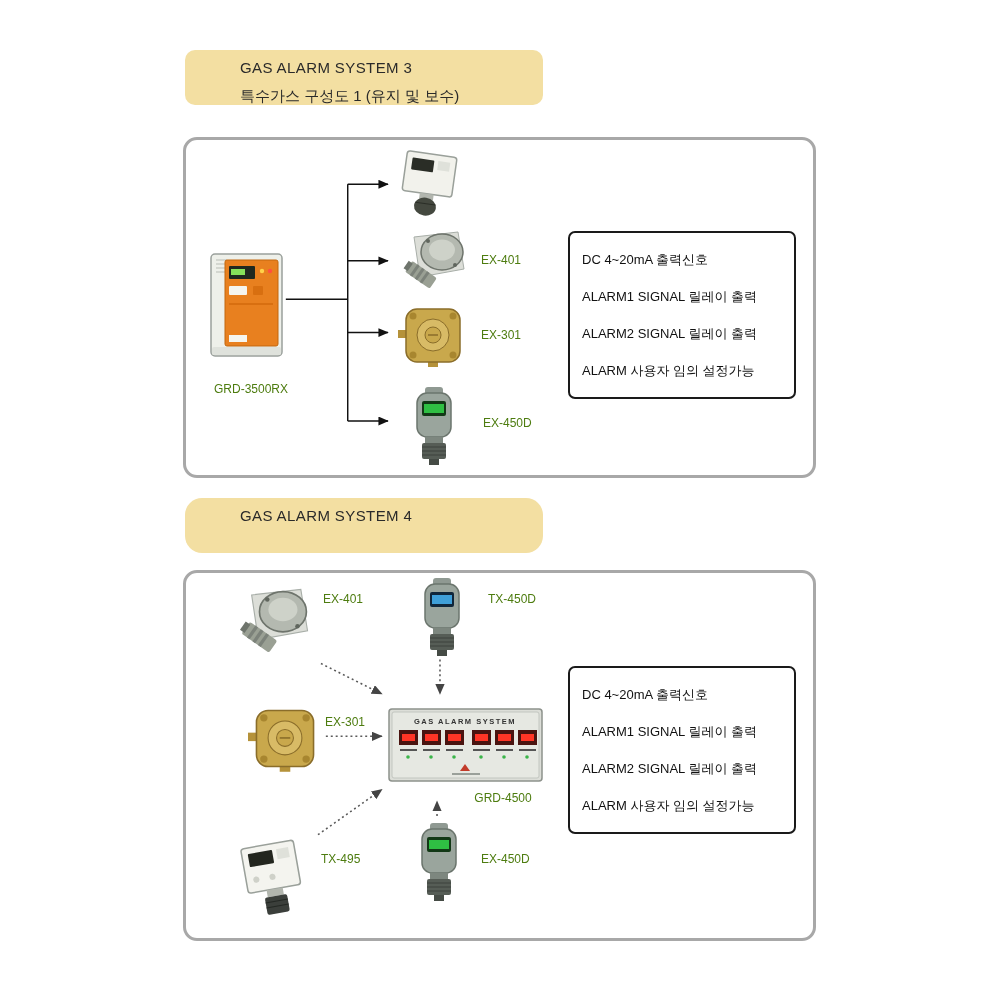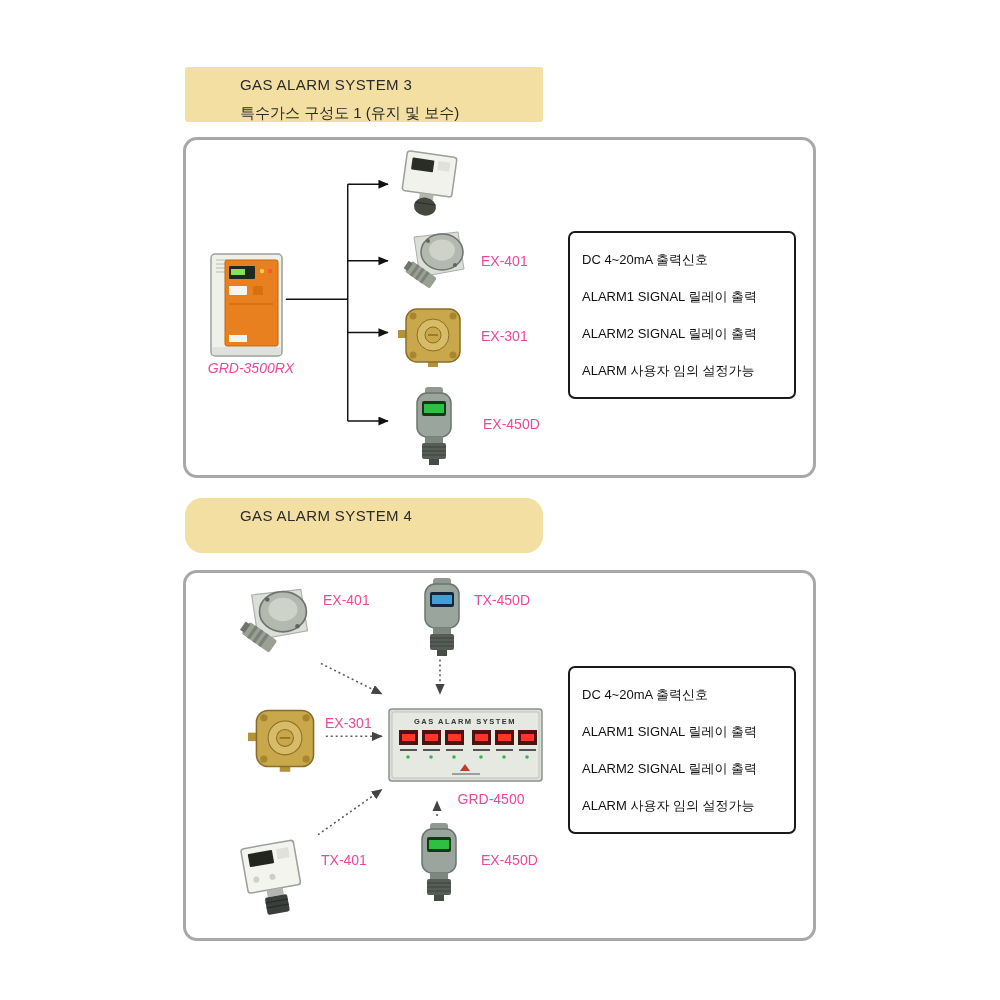--- a/index.html
+++ b/index.html
@@ -9,21 +9,21 @@
   .sec-header { position:absolute; left:185px; width:358px; height:55px; background:#f3dfa2; border-radius:3px; padding:8px 0 0 55px; }
   .sec-title { font-size:15px; color:#2a2a2a; letter-spacing:0.4px; line-height:20px; }
   .sec-sub { font-size:15px; color:#2a2a2a; line-height:20px; margin-top:8px; }
 
   .dbox { position:absolute; left:183px; width:633px; background:#ffffff; border:3px solid #a8a8a8; border-radius:14px; }
   .overlay { position:absolute; left:0; top:0; width:100%; height:100%; pointer-events:none; }
 
   .dev { position:absolute; }
   .dev svg { width:100%; height:100%; display:block; }
 
-  .dlabel { position:absolute; font-size:14px; color:#ec4899; white-space:nowrap; }
+  .dlabel { position:absolute; font-size:12px; color:#4d7c0f; white-space:nowrap; }
   .dlabel.center { text-align:center; }
 
   .info-box { position:absolute; width:228px; height:168px; border:2px solid #1a1a1a; border-radius:7px; background:#fff; display:flex; flex-direction:column; justify-content:space-around; padding:8px 12px; }
   .info-line { font-size:13px; color:#111; white-space:nowrap; }
 
   .defs-hidden { position:absolute; width:0; height:0; overflow:hidden; }
 </style>
 </head>
 <body>
 
@@ -163,21 +163,21 @@
           <circle cx="139" cy="56" r="1.8" fill="#3bb54a"></circle>
       </g>
       <polygon points="72,70 82,70 77,63" fill="#c23b2a"></polygon>
       <rect x="64" y="72" width="28" height="2" fill="#9aa09a"></rect>
     </symbol>
   </defs>
 </svg>
 
 <div class="page">
 
-  <div class="sec-header" style="top:67px;">
+  <div class="sec-header" style="top:50px;border-radius:10px;">
     <div class="sec-title">GAS ALARM SYSTEM 3</div>
     <div class="sec-sub">특수가스 구성도 1 (유지 및 보수)</div>
   </div>
 
   <div class="dbox" style="top:137px; height:341px;">
     <svg class="overlay" viewBox="0 0 633 341">
       <defs>
         <marker id="ah1" markerWidth="9" markerHeight="8" refX="6.5" refY="3" orient="auto">
           <path d="M0,0 L7,3 L0,6 Z" fill="#111"></path>
         </marker>
@@ -190,21 +190,21 @@
         <path d="M162 196 H203" marker-end="url(#ah1)"></path>
         <path d="M162 286 H203" marker-end="url(#ah1)"></path>
       </g>
     </svg>
 
     <div class="dev" style="left:22px; top:108px; width:77px; height:113px;">
       <svg>
           <use href="#sym-grd3500"></use>
         </svg>
     </div>
-    <div class="dlabel center" style="left:0px; top:220px; width:130px;font-style:italic;">GRD-3500RX</div>
+    <div class="dlabel center" style="left:0px; top:242px; width:130px;">GRD-3500RX</div>
 
     <div class="dev" style="left:207px; top:10px; width:72px; height:70px;">
       <svg>
           <use href="#sym-whitesensor"></use>
         </svg>
     </div>
 
     <div class="dev" style="left:212px; top:89px; width:72px; height:68px;">
       <svg>
           <use href="#sym-ex401"></use>
@@ -259,42 +259,42 @@
           <use href="#sym-ex401"></use>
         </svg>
     </div>
     <div class="dlabel" style="left:137px; top:19px;">EX-401</div>
 
     <div class="dev" style="left:227px; top:5px; width:58px; height:78px;">
       <svg>
           <use href="#sym-tx450d"></use>
         </svg>
     </div>
-    <div class="dlabel" style="left:288px; top:19px;">TX-450D</div>
+    <div class="dlabel" style="left:302px; top:19px;">TX-450D</div>
 
     <div class="dev" style="left:62px; top:132px; width:74px; height:68px;">
       <svg>
           <use href="#sym-ex301"></use>
         </svg>
     </div>
     <div class="dlabel" style="left:139px; top:142px;">EX-301</div>
 
     <div class="dev" style="left:202px; top:128px; width:155px; height:86px;">
       <svg>
           <use href="#sym-grd4500"></use>
         </svg>
     </div>
-    <div class="dlabel center" style="left:240px; top:218px; width:130px;">GRD-4500</div>
+    <div class="dlabel center" style="left:252px; top:218px; width:130px;">GRD-4500</div>
 
     <div class="dev" style="left:46px; top:263px; width:80px; height:88px;">
       <svg>
           <use href="#sym-tx401"></use>
         </svg>
     </div>
-    <div class="dlabel" style="left:135px; top:279px;">TX-401</div>
+    <div class="dlabel" style="left:135px; top:279px;">TX-495</div>
 
     <div class="dev" style="left:224px; top:250px; width:58px; height:78px;">
       <svg>
           <use href="#sym-ex450d"></use>
         </svg>
     </div>
     <div class="dlabel" style="left:295px; top:279px;">EX-450D</div>
 
     <div class="info-box" style="left:382px; top:93px;">
       <div class="info-line">DC 4~20mA 출력신호</div>

